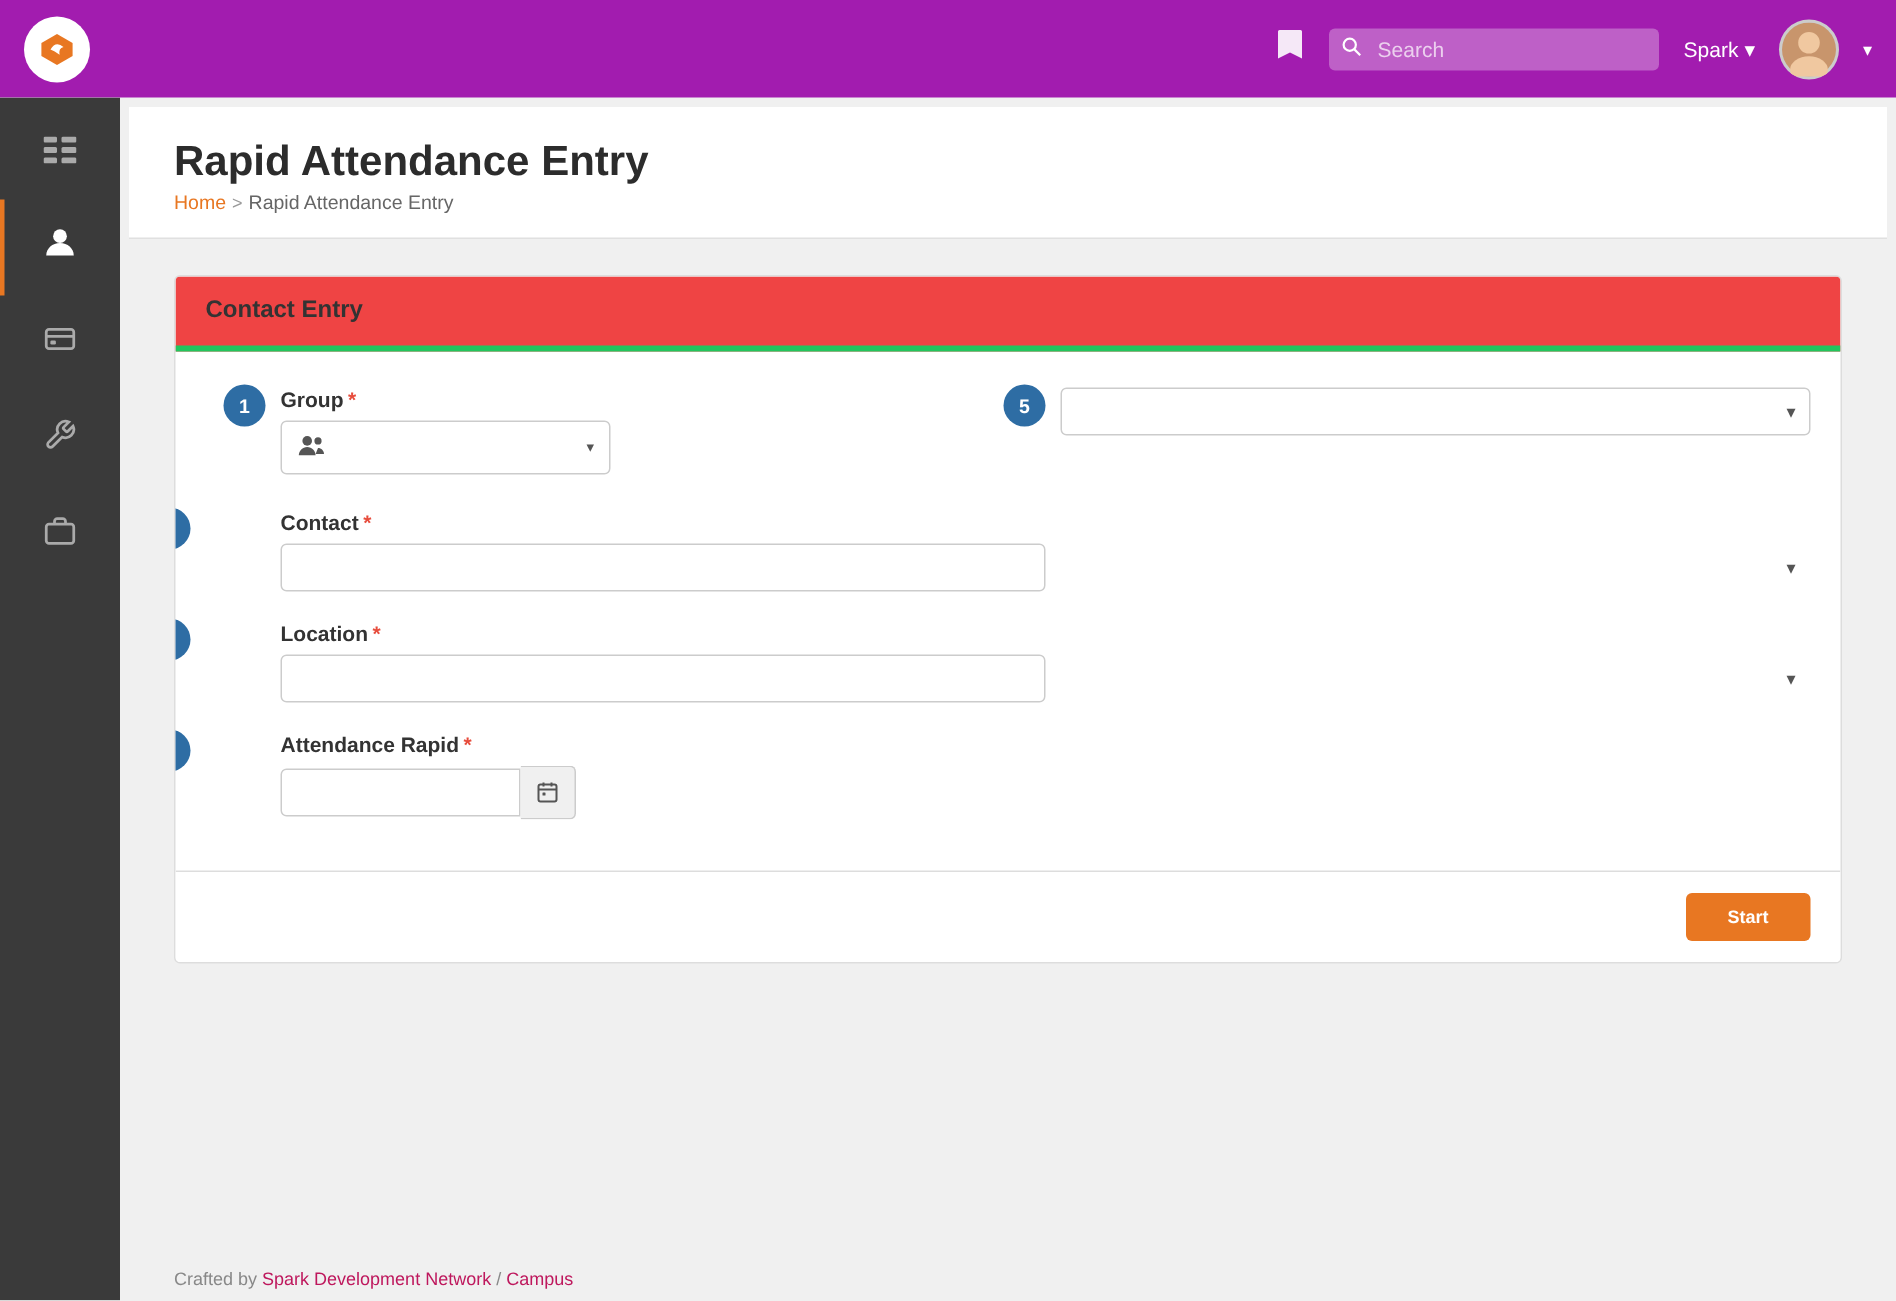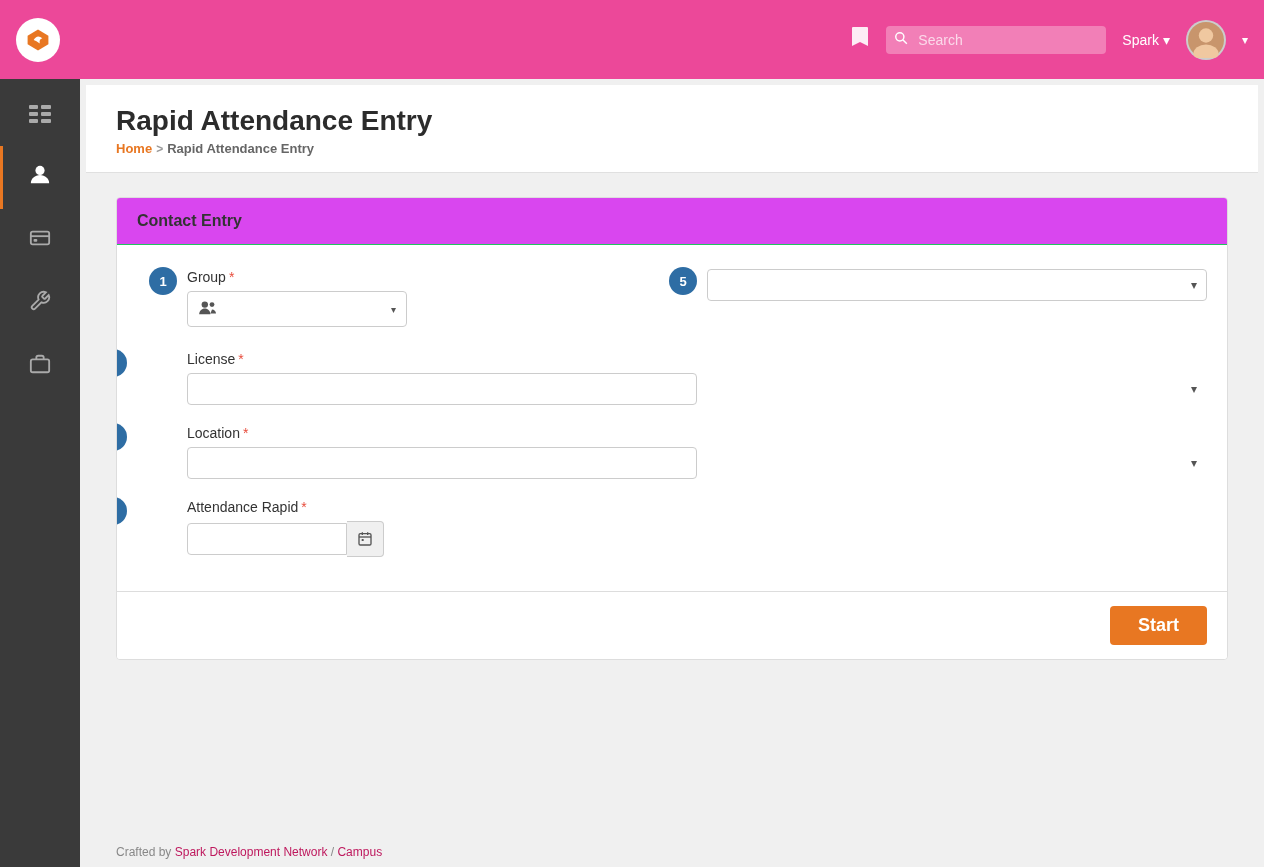--- a/index.html
+++ b/index.html
@@ -1,21 +1,21 @@
 <!DOCTYPE html>
 <html><head>
   <meta charset="utf-8">
   <style>
     * { box-sizing: border-box; margin: 0; padding: 0; }
     body { font-family: 'Segoe UI', Arial, sans-serif; background: #f0f0f0; color: #333; height: 867px; width: 1264px; overflow: hidden; display: flex; flex-direction: column; }
 
     
     .top-nav {
-      background: #ec4899;
-      height: 79px;
+      background: #a21caf;
+      height: 65px;
       display: flex;
       align-items: center;
       padding: 0 16px;
       flex-shrink: 0;
     }
     .top-nav-logo {
       width: 44px;
       height: 44px;
       background: white;
       border-radius: 50%;
@@ -130,21 +130,20 @@
       font-size: 28px;
       font-weight: 600;
       color: #2c2c2c;
       margin-bottom: 4px;
     }
     .breadcrumb {
       display: flex;
       align-items: center;
       gap: 4px;
       font-size: 13px;
-      font-weight: bold;
     }
     .breadcrumb-home {
       color: #E87722;
       text-decoration: none;
       cursor: pointer;
     }
     .breadcrumb-sep {
       color: #999;
       font-size: 12px;
     }
@@ -160,42 +159,42 @@
     }
 
     
     .card {
       background: white;
       border: 1px solid #ddd;
       border-radius: 4px;
       overflow: hidden;
     }
     .card-header {
-      background: #d946ef;
+      background: #ef4444;
       padding: 14px 20px;
-      border-bottom: 1px solid #22c55e;
+      border-bottom: 4px solid #22c55e;
     }
     .card-header-title {
       font-size: 16px;
       font-weight: 600;
       color: #333;
     }
     .card-body {
       padding: 24px 20px;
     }
     .form-group {
       display: flex;
       flex-direction: column;
       gap: 6px;
       position: relative;
     }
 
     .field-label {
       font-size: 14px;
-      font-weight: 400;
+      font-weight: 700;
       color: #333;
       display: flex;
       align-items: flex-end;
       gap: 3px;
     }
     .required-star {
       color: #e74c3c;
       font-size: 14px;
     }
 
@@ -297,21 +296,21 @@
       display: flex;
       justify-content: flex-end;
       background: white;
     }
     .btn-start {
       background: #E87722;
       color: white;
       border: none;
       border-radius: 4px;
       padding: 9px 28px;
-      font-size: 18px;
+      font-size: 12px;
       font-weight: 600;
       cursor: pointer;
     }
 
     
     .page-footer {
       padding: 16px 30px;
       font-size: 12px;
       color: #888;
       background: #f0f0f0;
@@ -469,21 +468,21 @@
                 </div>
               </div>
             </div>
 
           </div>
 
           <div style="position:relative; padding-left:50px; margin-bottom:20px;">
             <div class="step-badge">2</div>
             <div class="form-group">
               <label class="field-label">
-                <span>License</span>
+                <span>Contact</span>
                 <span class="required-star">*</span>
               </label>
               <div class="select-wrap">
                 <select class="form-select select-location">
                   <option value=""></option>
                 </select>
               </div>
             </div>
           </div>
 

